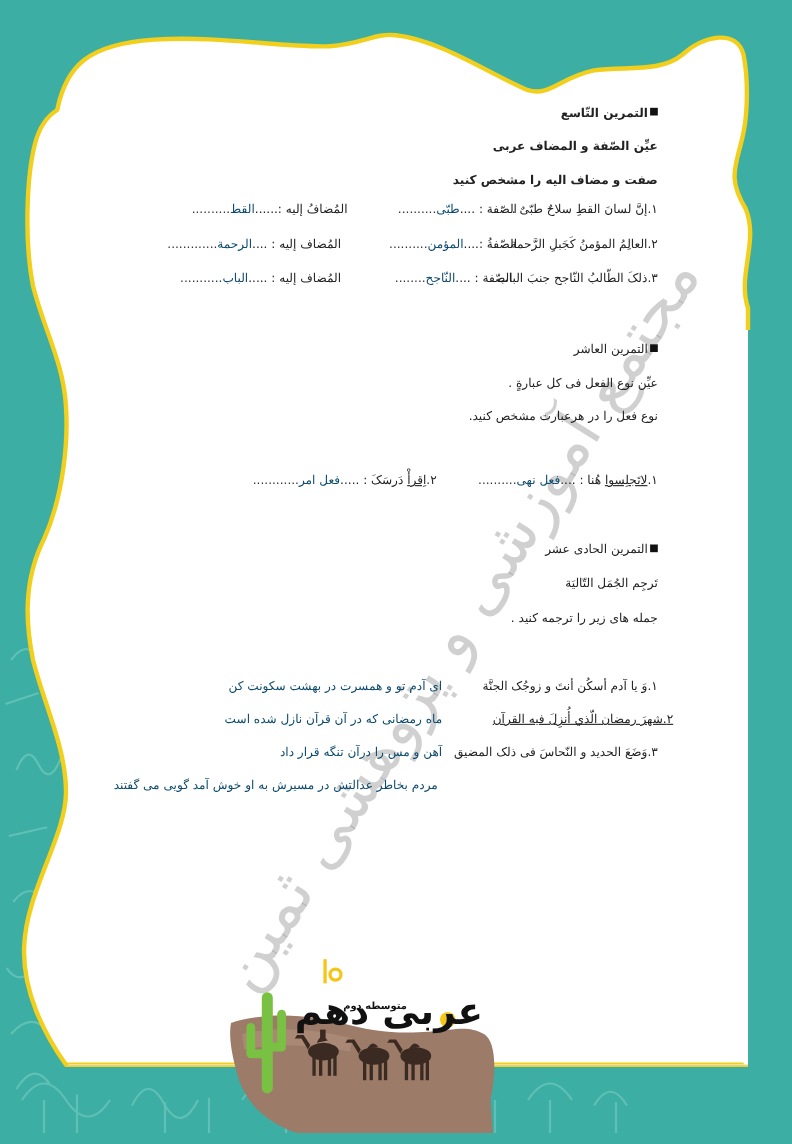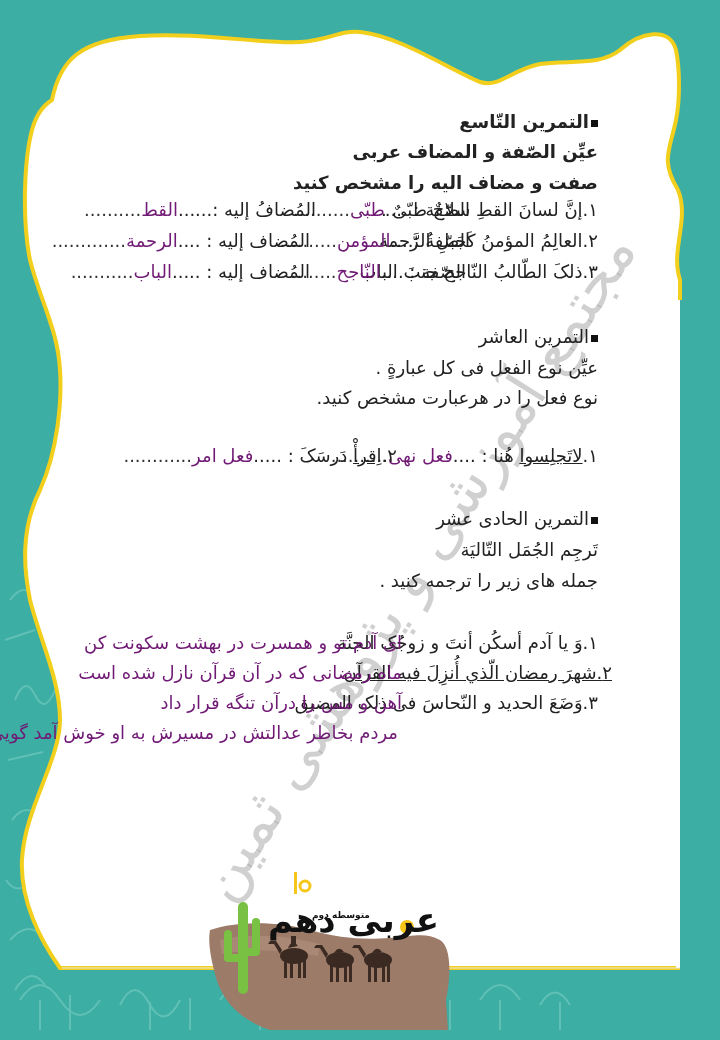--- a/index.html
+++ b/index.html
@@ -1,22 +1,22 @@
 <!DOCTYPE html>
 <html><head>
 <meta charset="utf-8">
 <style>
   * { margin:0; padding:0; box-sizing:border-box; }
   html, body { width:720px; height:1040px; overflow:hidden; }
   body { position:relative; background:#3caea3; font-family:"DejaVu Sans", sans-serif; }
   .frame { position:absolute; left:0; top:0; width:720px; height:1040px; }
   .page { position:absolute; left:0; top:0; width:720px; height:1040px; }
-  .txt { position:absolute; font-size:18px; color:#222; white-space:nowrap; direction:rtl; text-align:right;margin-top:15px; }
+  .txt { position:absolute; font-size:11px; color:#222; white-space:nowrap; direction:rtl; text-align:right; }
   .bold { font-weight:bold; }
-  .red { color:#701a75; }
+  .red { color:#0c4a6e; }
   .bullet { display:inline-block; width:7px; height:7px; background:#111; margin-left:2px; vertical-align:1px; }
   .dots { color:#333; }
   .ul { text-decoration:underline; }
   .watermark { position:absolute; left:80px; top:250px; width:600px; height:560px; pointer-events:none; }
   .wm-text { position:absolute; left:-10px; top:260px; font-family:"DejaVu Serif", serif; font-size:58px; color:rgba(150,150,150,0.45); transform:rotate(-58deg); transform-origin:center; white-space:nowrap; direction:rtl; width:720px; text-align:center; }
   .logo { position:absolute; left:200px; top:860px; width:260px; height:170px; }
   .logo-title { position:absolute; left:268px; top:900px; font-size:34px; font-weight:bold; color:#111; direction:rtl; font-family:"DejaVu Sans", sans-serif; letter-spacing:-1px; }
   .logo-sub { position:absolute; left:276px; top:910px; font-size:9px; font-weight:bold; color:#111; direction:rtl;padding-left:36px; }
 </style>
 </head>

